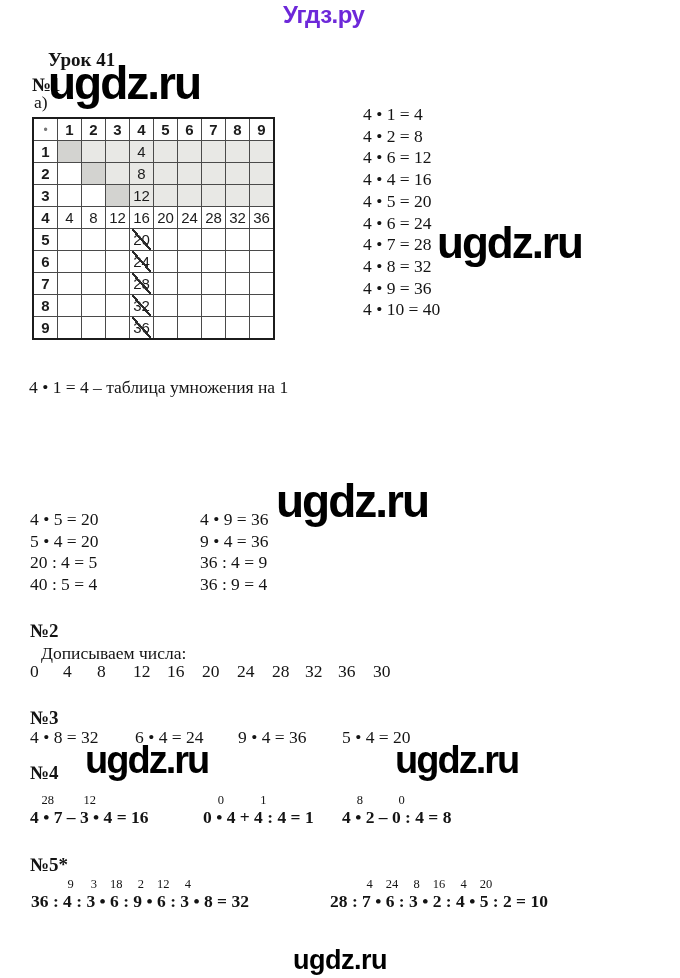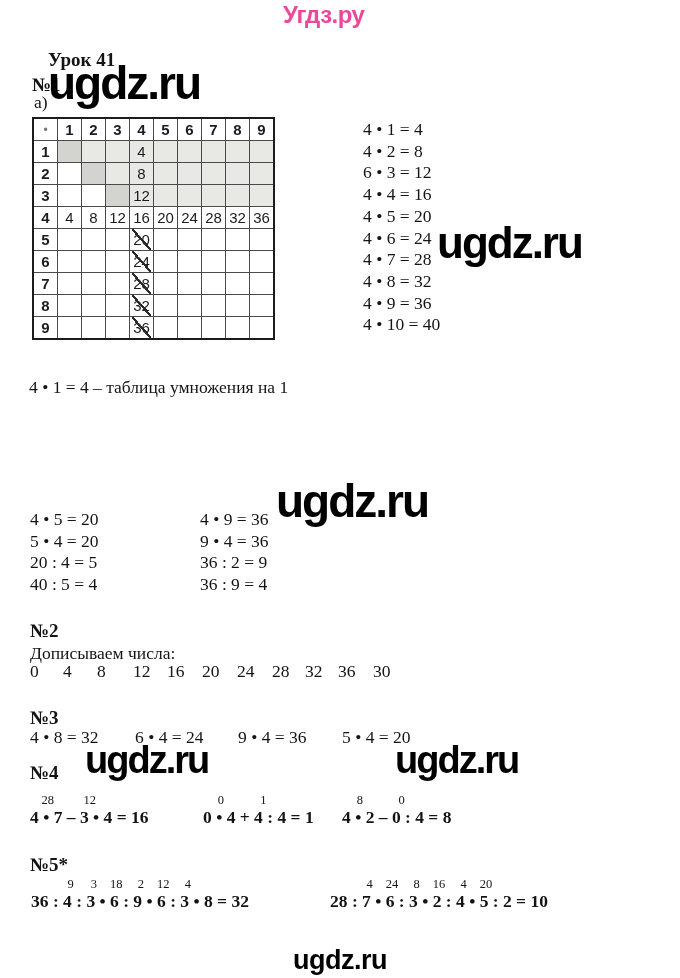--- a/index.html
+++ b/index.html
@@ -6,21 +6,21 @@
   #page{position:relative;width:680px;height:978px;background:#ffffff;overflow:hidden;
         font-family:"Liberation Serif",serif;color:#141414;}
 
   
   .abs{position:absolute;top:0;white-space:nowrap;}
   .serif18{font:17.5px "Liberation Serif",serif;white-space:nowrap;}
   .numlabel{position:absolute;font:bold 19px "Liberation Serif",serif;white-space:nowrap;}
 
   
   .logo{position:absolute;left:283px;top:1px;font:bold 24px "Liberation Sans",sans-serif;
-        letter-spacing:-0.5px;color:#ec4899;}
+        letter-spacing:-0.5px;color:#6d28d9;}
   .footer{position:absolute;left:0;top:945px;width:100%;text-align:center;
           font:bold 27px "Liberation Sans",sans-serif;letter-spacing:-0.5px;color:#000;}
 
   
   .wm{position:absolute;font-family:"Liberation Sans",sans-serif;font-weight:800;
       color:#000;letter-spacing:-2px;line-height:1;z-index:5;white-space:nowrap;}
   .wm1{left:48px;top:60px;font-size:46px;}
   .wm2{left:437px;top:221px;font-size:44px;}
   .wm3{left:276px;top:478px;font-size:46px;}
   .wm4a{left:85px;top:741px;font-size:38px;}
@@ -38,21 +38,21 @@
   .bg-d{background:#d3d3d0;}
   .bold{font-weight:bold;}
   .gray{color:#8f8f8f;font-weight:normal;}
   .thickside{border-left:2px solid #1c1c1c;border-right:2px solid #1c1c1c;}
   .thicktop{border-top:2px solid #1c1c1c;}
   .struck{position:relative;}
   .struck::after{content:"";position:absolute;left:2px;right:2px;top:0;bottom:0;
       background:linear-gradient(to top right,transparent 46%,#2a2a2a 46%,#2a2a2a 54%,transparent 54%);}
 
   
-  .products{position:absolute;left:363px;top:104px;margin-top:15px;}
+  .products{position:absolute;left:363px;top:104px;}
   .eqline{font:17.5px "Liberation Serif",serif;line-height:21.7px;white-space:pre;}
 
   
   .partb{position:absolute;left:29px;top:376px;}
   .textline{font:17.5px "Liberation Serif",serif;line-height:22px;white-space:pre;}
 
   
   .ffcol{position:absolute;top:509px;}
   .ffcol1{left:30px;} .ffcol2{left:200px;}
   .ffline{font:17.5px "Liberation Serif",serif;line-height:21.5px;white-space:pre;}
@@ -209,21 +209,21 @@
           <td class=""></td>
           <td class=""></td>
           <td class=""></td>
         </tr>
       </tbody>
   </table>
 
   <div class="products">
       <div class="eqline">4 • 1 = 4</div>
       <div class="eqline">4 • 2 = 8</div>
-      <div class="eqline">6 • 3 = 12</div>
+      <div class="eqline">4 • 6 = 12</div>
       <div class="eqline">4 • 4 = 16</div>
       <div class="eqline">4 • 5 = 20</div>
       <div class="eqline">4 • 6 = 24</div>
       <div class="eqline">4 • 7 = 28</div>
       <div class="eqline">4 • 8 = 32</div>
       <div class="eqline">4 • 9 = 36</div>
       <div class="eqline">4 • 10 = 40</div>
     </div>
 
   <div class="partb">
@@ -232,26 +232,26 @@
 
   <div class="ffcol ffcol1">
       <div class="ffline">4 • 5 = 20</div>
       <div class="ffline">5 • 4 = 20</div>
       <div class="ffline">20 : 4 = 5</div>
       <div class="ffline">40 : 5 = 4</div>
     </div>
   <div class="ffcol ffcol2">
       <div class="ffline">4 • 9 = 36</div>
       <div class="ffline">9 • 4 = 36</div>
-      <div class="ffline">36 : 2 = 9</div>
+      <div class="ffline">36 : 4 = 9</div>
       <div class="ffline">36 : 9 = 4</div>
     </div>
 
   <div class="numlabel" style="left:30px;top:620px;">№2</div>
-  <div class="serif18" style="position:absolute;left:30px;top:643px;">Дописываем числа:</div>
+  <div class="serif18" style="position:absolute;left:41px;top:643px;">Дописываем числа:</div>
   <div class="t2row">
       <span class="abs" style="left: 0px;">0</span>
       <span class="abs" style="left: 33px;">4</span>
       <span class="abs" style="left: 67px;">8</span>
       <span class="abs" style="left: 103px;">12</span>
       <span class="abs" style="left: 137px;">16</span>
       <span class="abs" style="left: 172px;">20</span>
       <span class="abs" style="left: 207px;">24</span>
       <span class="abs" style="left: 242px;">28</span>
       <span class="abs" style="left: 275px;">32</span>

